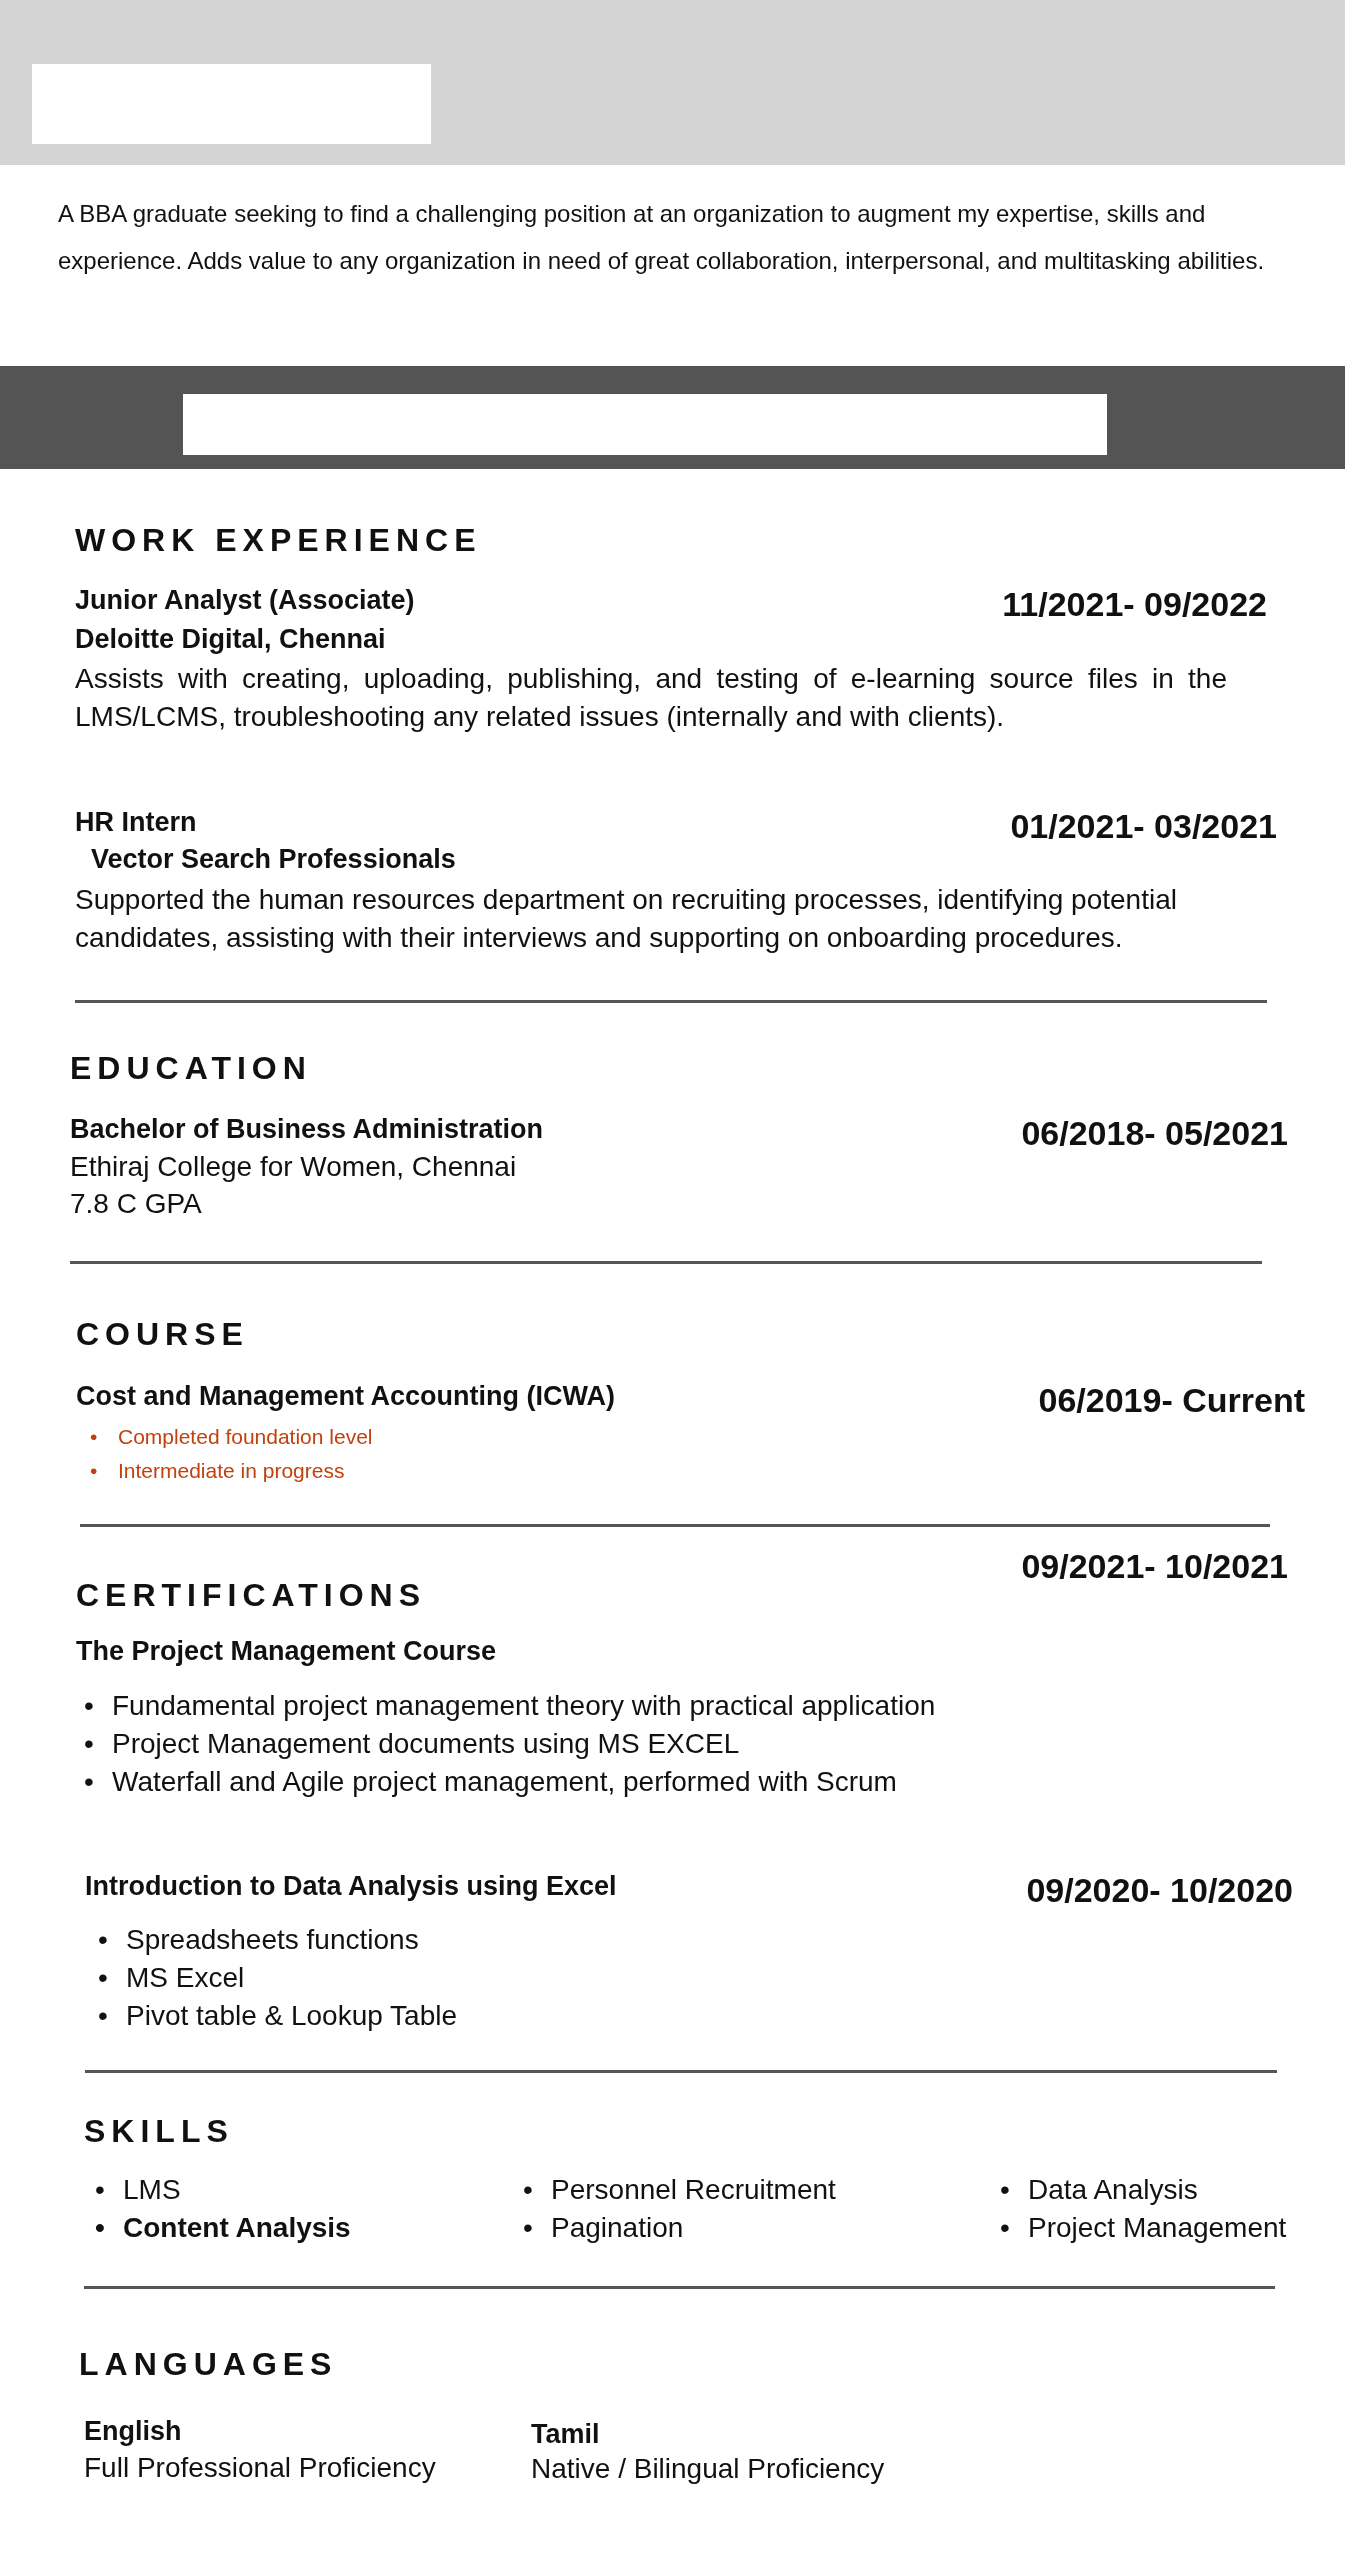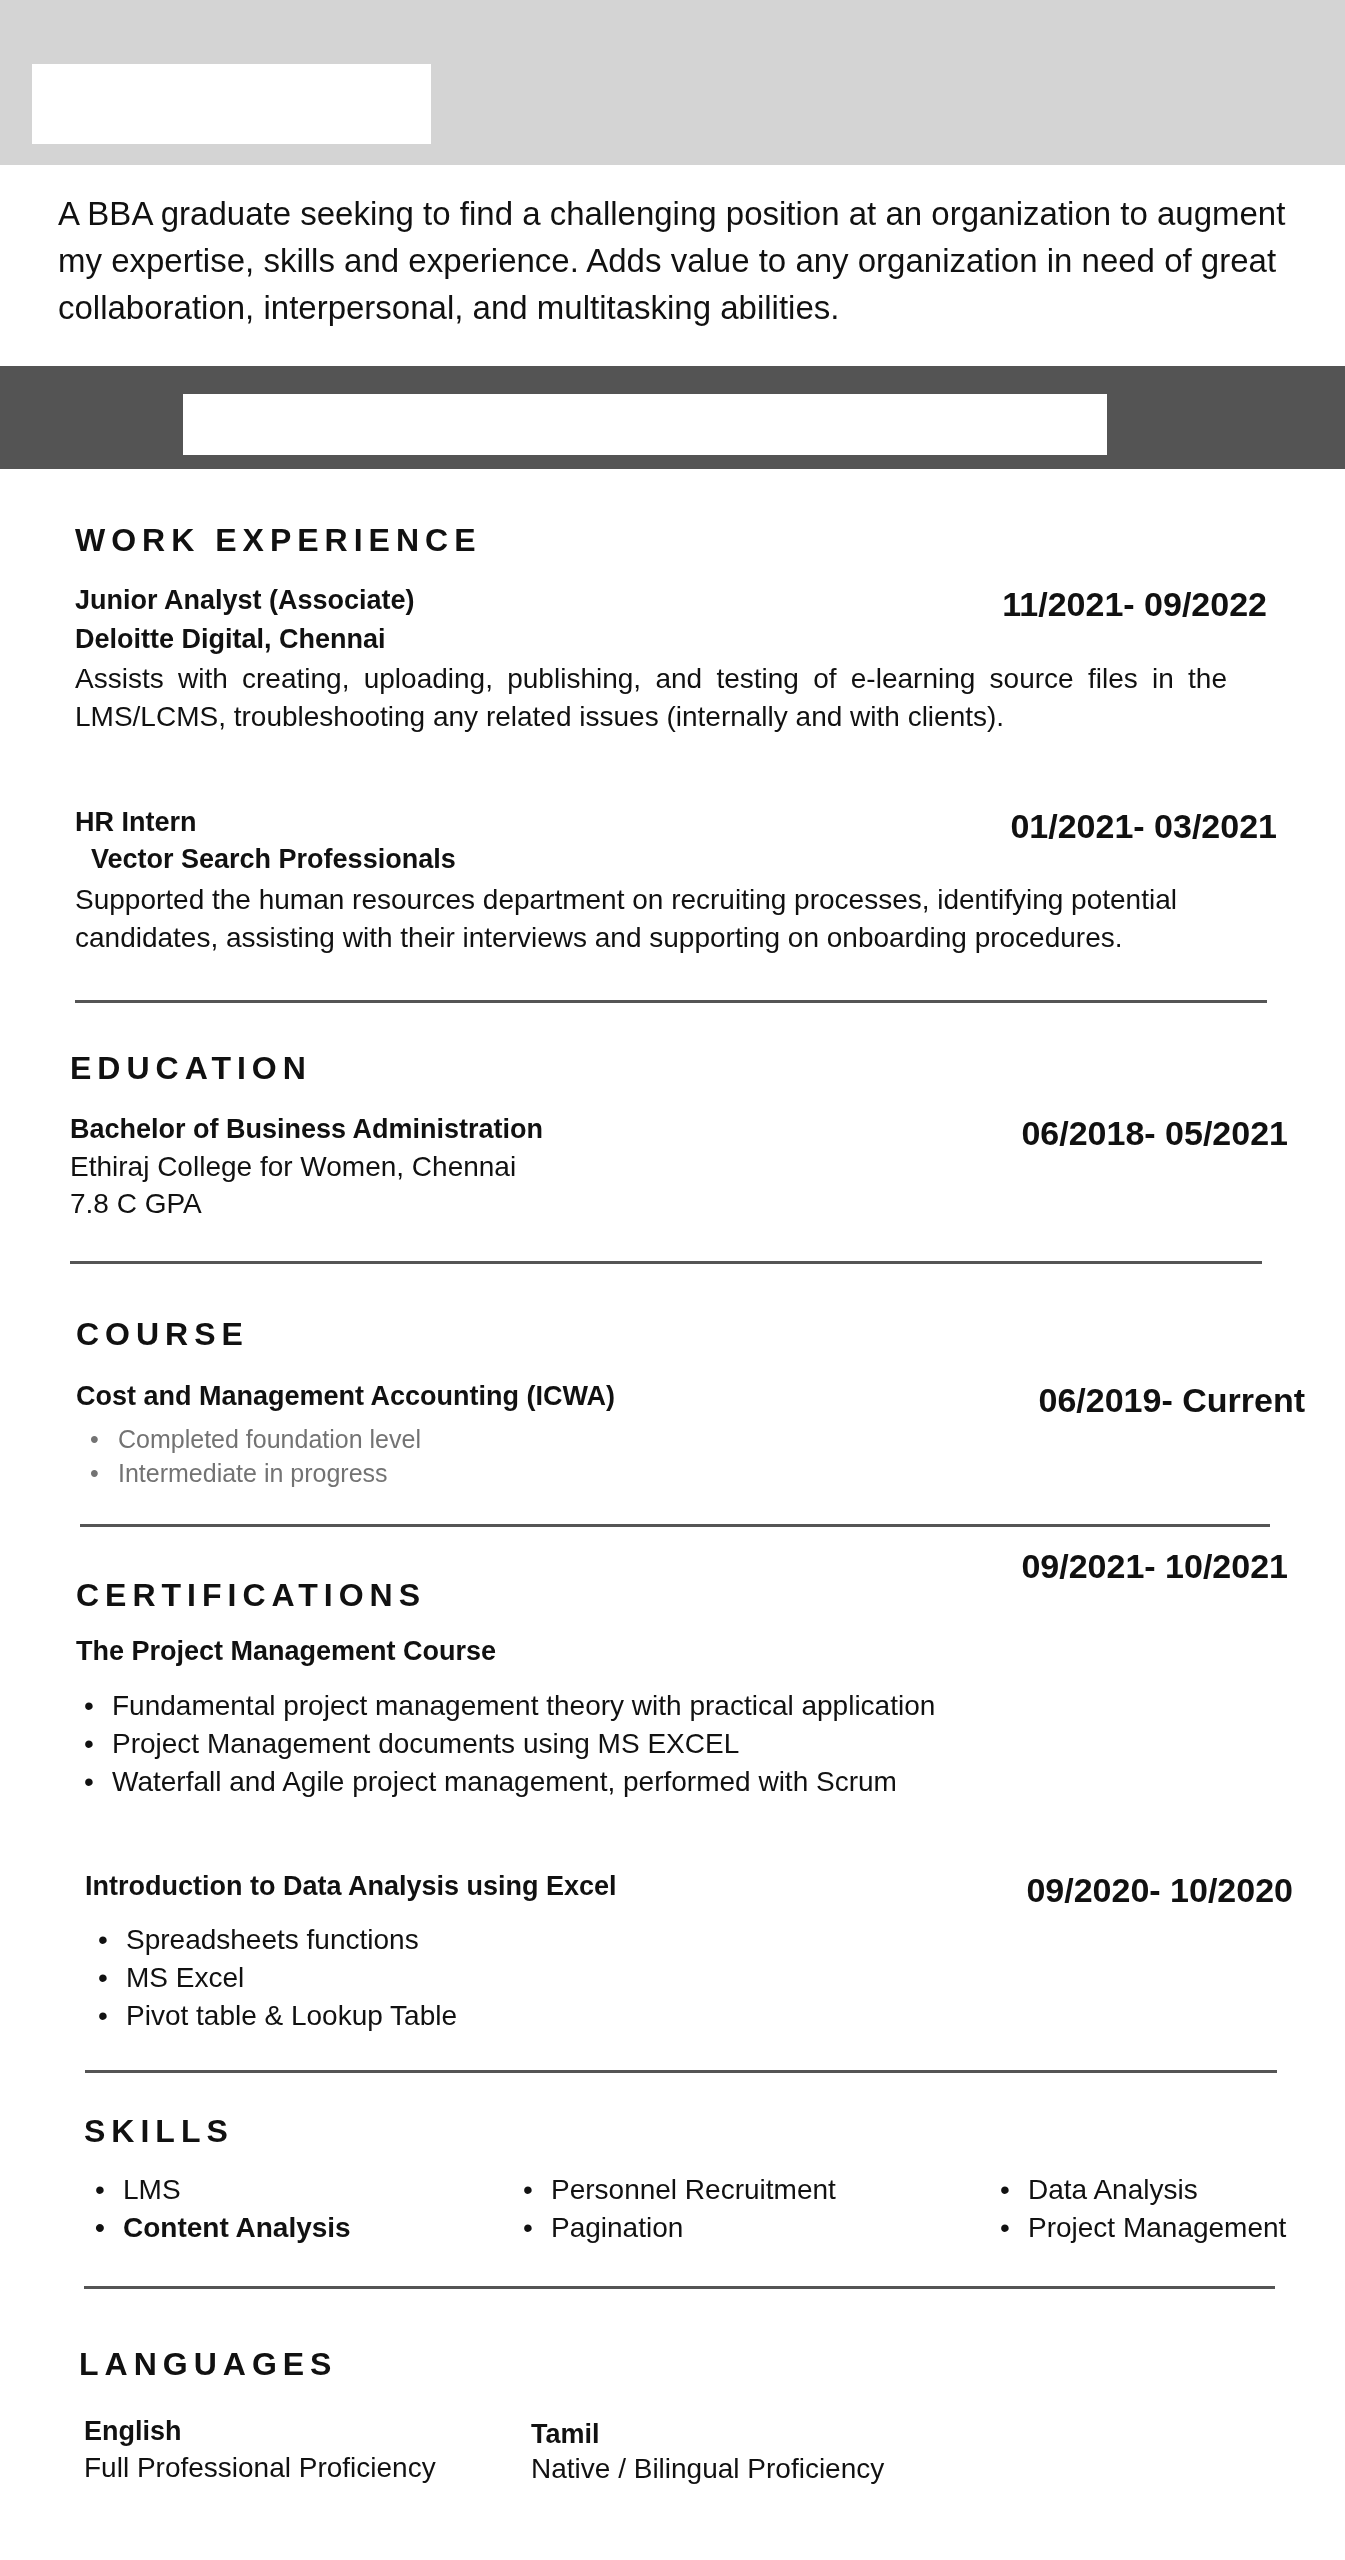--- a/index.html
+++ b/index.html
@@ -3,26 +3,26 @@
 <meta charset="utf-8">
 <style>
   html, body { margin: 0; padding: 0; background: #ffffff; }
   body { width: 1345px; height: 2560px; position: relative; overflow: hidden;
          font-family: "Liberation Sans", "DejaVu Sans", sans-serif; color: #111111; }
   .abs { position: absolute; white-space: nowrap; }
   .band-light { position: absolute; left: 0; top: 0; width: 1345px; height: 165px; background: #d4d4d4; }
   .name-box { position: absolute; left: 32px; top: 64px; width: 399px; height: 80px; background: #ffffff; }
   .band-dark { position: absolute; left: 0; top: 366px; width: 1345px; height: 103px; background: #545454; }
   .title-box { position: absolute; left: 183px; top: 394px; width: 924px; height: 61px; background: #ffffff; }
-  .summary { position: absolute; left: 58px; top: 190px; width: 1250px; font-size: 33px; line-height: 47px; color: #111; }
+  .summary { position: absolute; left: 58px; top: 190px; width: 1250px; font-size: 24px; line-height: 47px; color: #111; }
   .h { font-size: 32px; font-weight: bold; letter-spacing: 6px; color: #111; }
   .b { font-size: 27px; font-weight: bold; color: #111; }
   .d { font-size: 34px; font-weight: bold; color: #111; text-align: right; }
   .t { font-size: 28px; color: #111; }
-  .ts { font-size: 25px; color: #737373; }
+  .ts { font-size: 21px; color: #c2410c; }
   .desc { font-size: 28px; line-height: 38px; color: #111; white-space: normal; text-align: justify; }
   .divider { position: absolute; height: 3px; background: #555555; }
   .bul { position: absolute; white-space: nowrap; }
   .bul::before { content: "\2022"; position: absolute; left: -28px; top: 0; }
 </style>
 </head>
 <body>
 
 <div class="band-light"></div>
 <div class="name-box"></div>

